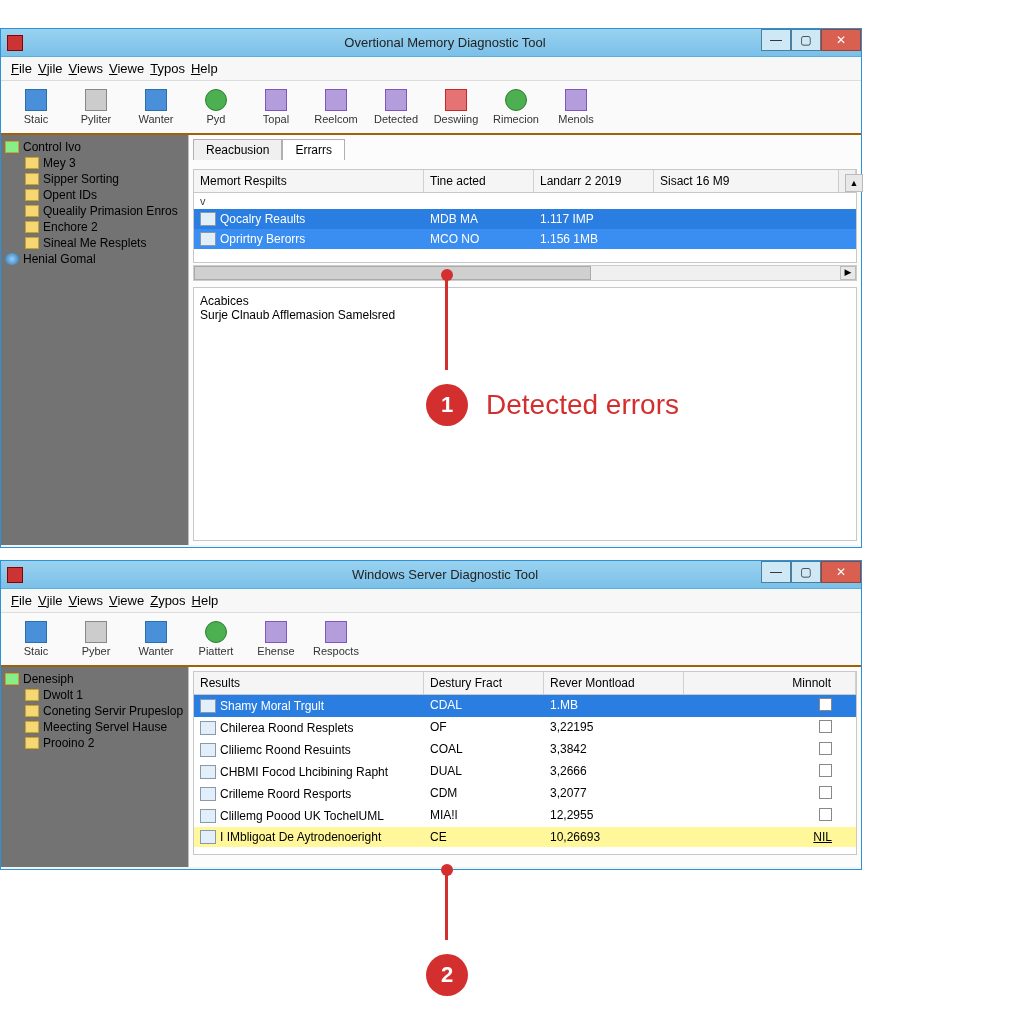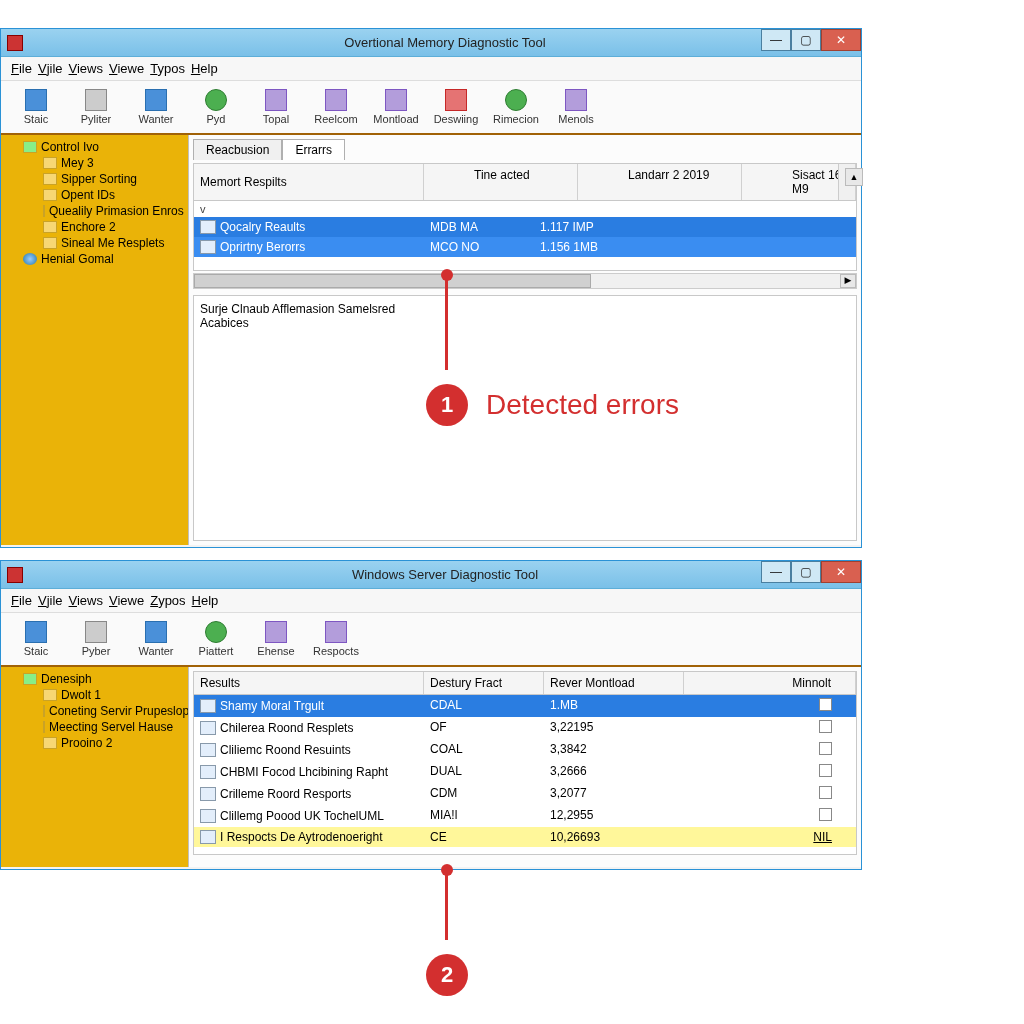--- a/index.html
+++ b/index.html
@@ -91,23 +91,23 @@
 .tool-blue { background: #4a90d9; border-color: #2a6fb0; }
 .tool-purple { background: #b39ddb; border-color: #7e57c2; }
 .tool-red { background: #e57373; border-color: #c62828; }
 .tool-gray { background: #ccc; border-color: #888; }
 .panes {
   display: flex;
   height: calc(100% - 28px - 26px - 54px);
 }
 .tree {
   width: 188px;
-  background: #eab308;
+  background: #737373;
   border-right: 1px solid #c0c0c0;
-  padding: 4px 20px;
+  padding: 4px 2px;
   overflow: hidden;
 }
 .tree-node {
   display: flex;
   align-items: center;
   gap: 4px;
   padding: 1px 2px;
   white-space: nowrap;
 }
 .tree-node .folder {
@@ -122,21 +122,21 @@
   flex: 1;
   background: #fcfcfc;
   display: flex;
   flex-direction: column;
   padding: 4px;
   position: relative;
 }
 .tabs {
   display: flex;
   gap: 0;
-  margin-bottom: 3px;
+  margin-bottom: 9px;
 }
 .tab {
   padding: 3px 12px;
   border: 1px solid #b0b0b0;
   background: #f0f0f0;
   font-size: 12px;
   cursor: pointer;
   border-bottom: none;
 }
 .tab.active {
@@ -297,21 +297,21 @@
       <div class="tool-btn">
         <div class="tool-icon tool-purple"></div>
         <div>Topal</div>
       </div>
       <div class="tool-btn">
         <div class="tool-icon tool-purple"></div>
         <div>Reelcom</div>
       </div>
       <div class="tool-btn">
         <div class="tool-icon tool-purple"></div>
-        <div>Montload</div>
+        <div>Detected</div>
       </div>
       <div class="tool-btn">
         <div class="tool-icon tool-red"></div>
         <div>Deswiing</div>
       </div>
       <div class="tool-btn">
         <div class="tool-icon tool-green"></div>
         <div>Rimecion</div>
       </div>
       <div class="tool-btn">
@@ -352,21 +352,21 @@
         <div class="tree-node globe">
           <span class="folder"></span>
           <span>Henial Gomal</span>
         </div>
       </div>
     <div class="right">
       <div class="tabs">
         <div class="tab">Reacbusion</div>
         <div class="tab active">Errarrs</div>
       </div>
-      <div class="listhdr" style="position:relative;gap:44px;">
+      <div class="listhdr" style="position:relative;">
         <div class="c-results">Memort Respilts</div>
         <div class="c-time">Tine acted</div>
         <div class="c-land">Landarr 2 2019</div>
         <div class="c-sis">Sisact 16 M9</div>
         <div class="vscroll">
           <div class="varr">▲</div>
         </div>
       </div>
       <div class="listbox" id="list1" style="height:70px;">
       <div class="subrow">v</div>
@@ -388,22 +388,22 @@
             <div class="c-land">1.156 1MB</div>
             <div class="c-sis"></div>
           </div>
         </div>
       <div class="hscroll-track">
         <div class="hscroll-thumb"></div>
         <div style="flex:1"></div>
         <div class="hscroll-arr">▶</div>
       </div>
       <div class="details">
+        <div>Acabices</div>
         <div>Surje Clnaub Afflemasion Samelsred</div>
-        <div>Acabices</div>
       </div>
     </div>
   </div>
 </div>
 
 <div class="callout" style="left:445px; top:275px; flex-direction:column; align-items:flex-start;">
   <div class="callout-line" style="height:95px;">
     <div class="callout-dot" style="top:-6px;"></div>
   </div>
   <div style="display:flex; align-items:center; gap:18px; margin-left:-19px;">
@@ -537,21 +537,21 @@
               <span class="row-icon"></span>
               <span>Clillemg Poood UK TochelUML</span>
             </div>
             <div class="c2-fr">MIA!l</div>
             <div class="c2-rm">12,2955</div>
             <div class="c2-min"><span class="checkbox"></span></div>
           </div>
           <div class="lrow hi">
             <div class="c2-res">
               <span class="row-icon"></span>
-              <span>I Respocts De Aytrodenoeright</span>
+              <span>I IMbligoat De Aytrodenoeright</span>
             </div>
             <div class="c2-fr">CE</div>
             <div class="c2-rm">10,26693</div>
             <div class="c2-min"><span style="text-decoration: underline;">NIL</span></div>
           </div>
         </div>
     </div>
   </div>
 </div>
 

